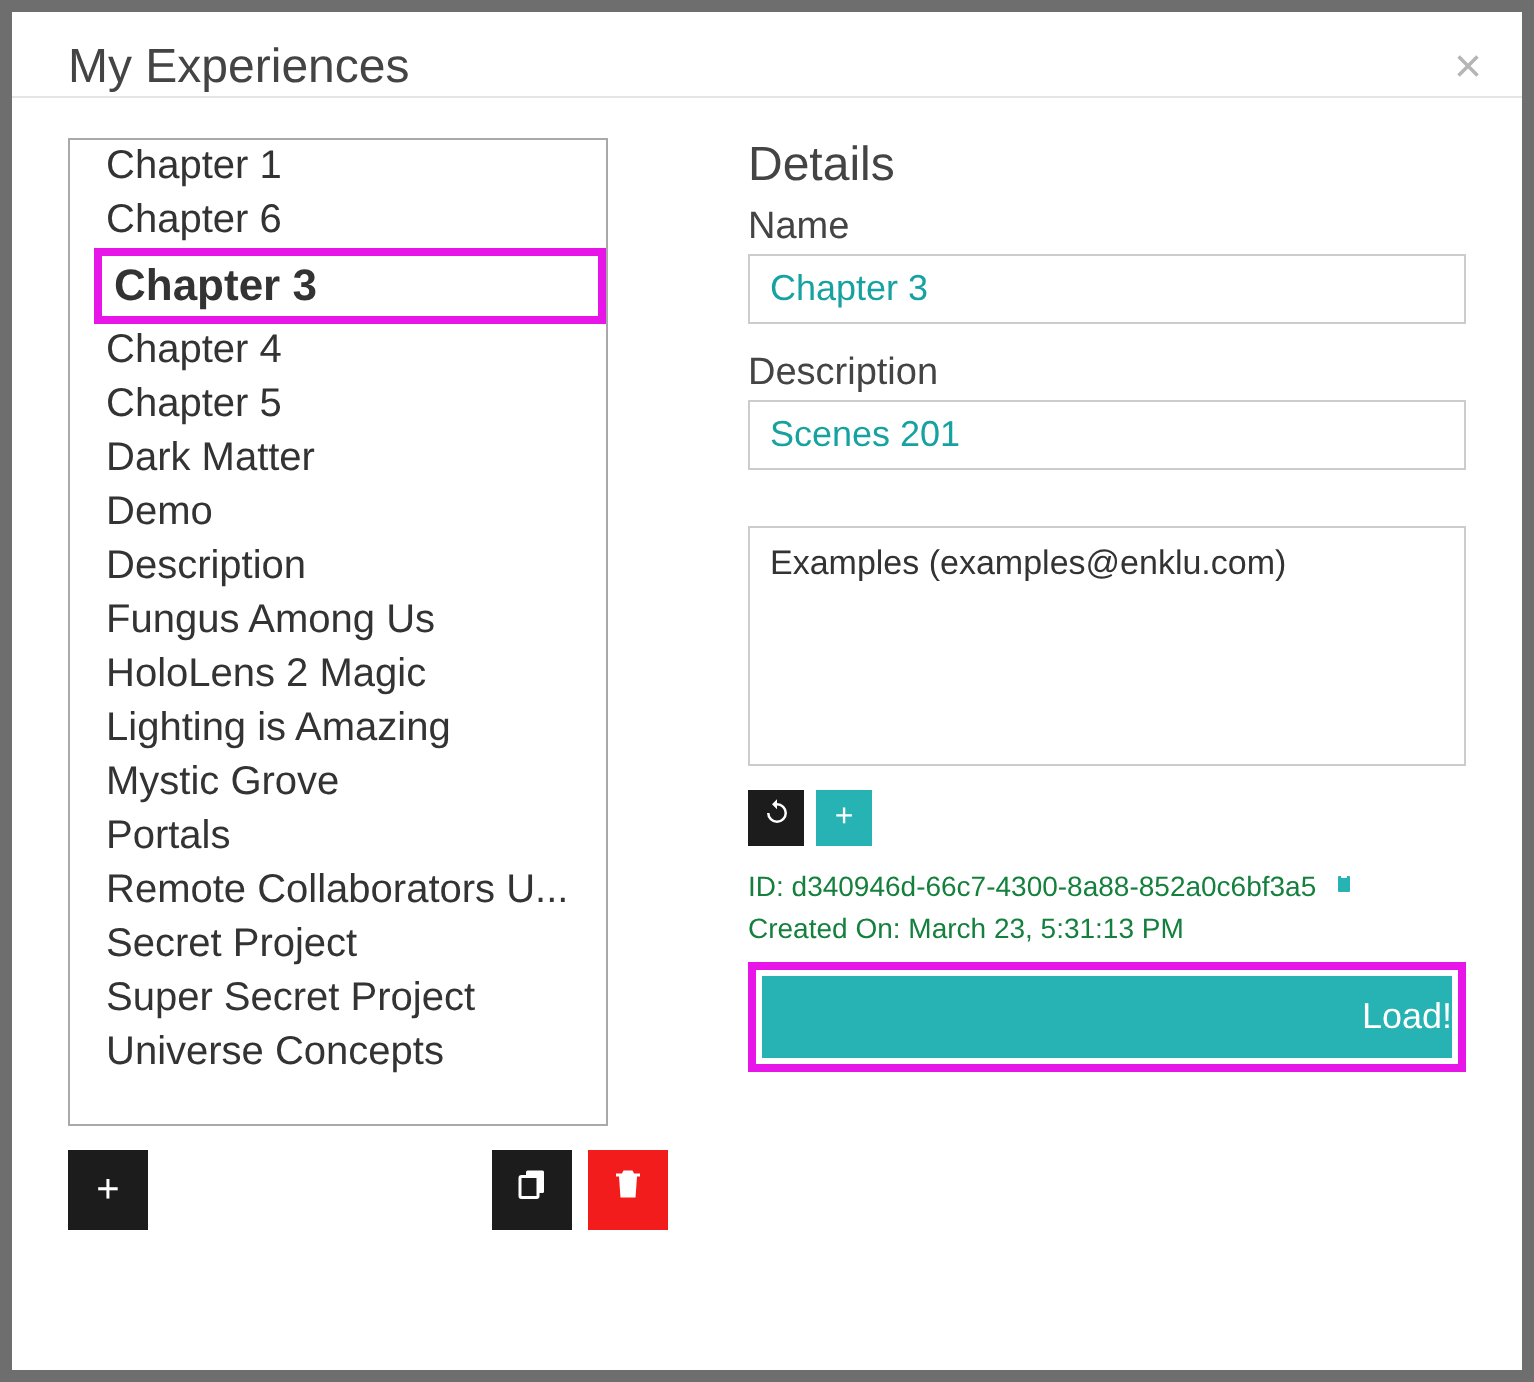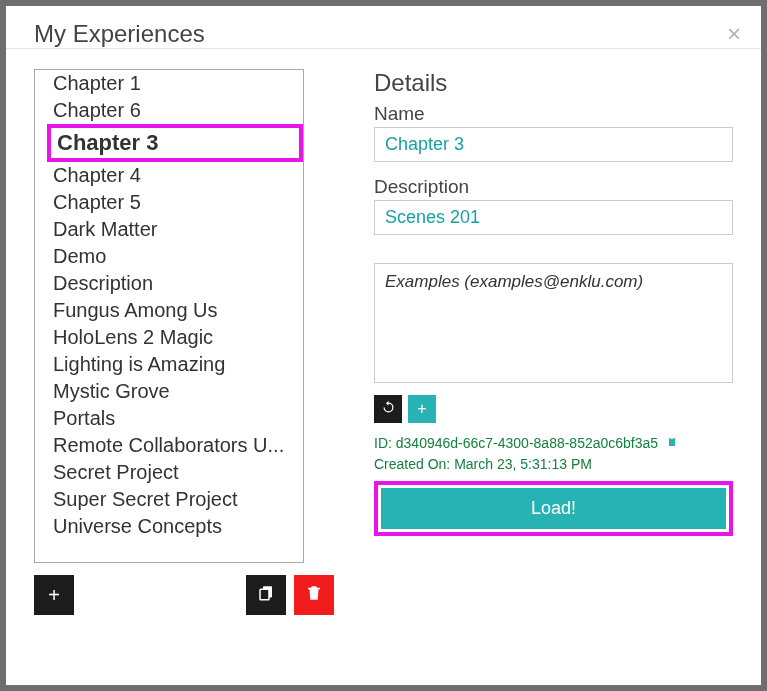--- a/index.html
+++ b/index.html
@@ -110,21 +110,20 @@
     color: #17a2a2;
   }
   .collab-box {
     border: 1px solid #ccc;
     width: 100%;
     height: 120px;
     padding: 8px 10px;
     font-size: 17px;
     color: #333;
     margin-bottom: 12px;
-    font-style: italic;
   }
   .collab-buttons { display: flex; gap: 6px; margin-bottom: 10px; }
   .btn-sm {
     width: 28px;
     height: 28px;
     display: flex;
     align-items: center;
     justify-content: center;
     color: #fff;
     cursor: pointer;
@@ -138,21 +137,21 @@
     margin-bottom: 6px;
   }
   .clip-icn { color:#27b3b3; margin-left:4px; }
   .load-wrap {
     border: 4px solid #e815e8;
     padding: 3px;
   }
   .load-btn {
     background: #27b3b3;
     color: #fff;
-    text-align: center;
+    text-align: right;
     padding: 10px 0;
     font-size: 18px;
     cursor: pointer;
   }
   
   .list-box::-webkit-scrollbar { width: 16px; }
   .list-box::-webkit-scrollbar-track { background: #f0f0f0; }
   .list-box::-webkit-scrollbar-thumb { background: #c2c2c2; }
 </style>
 </head>

